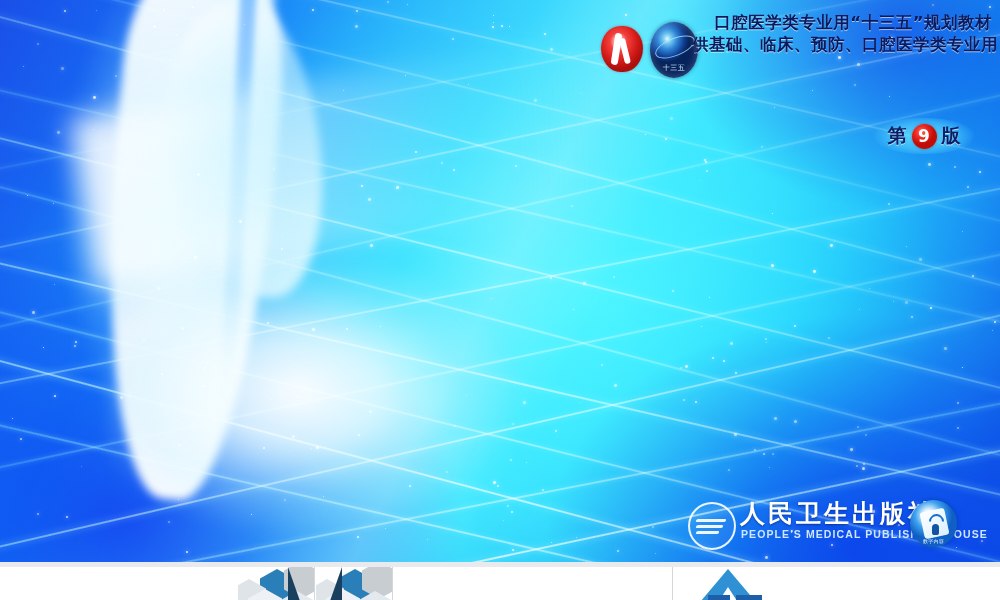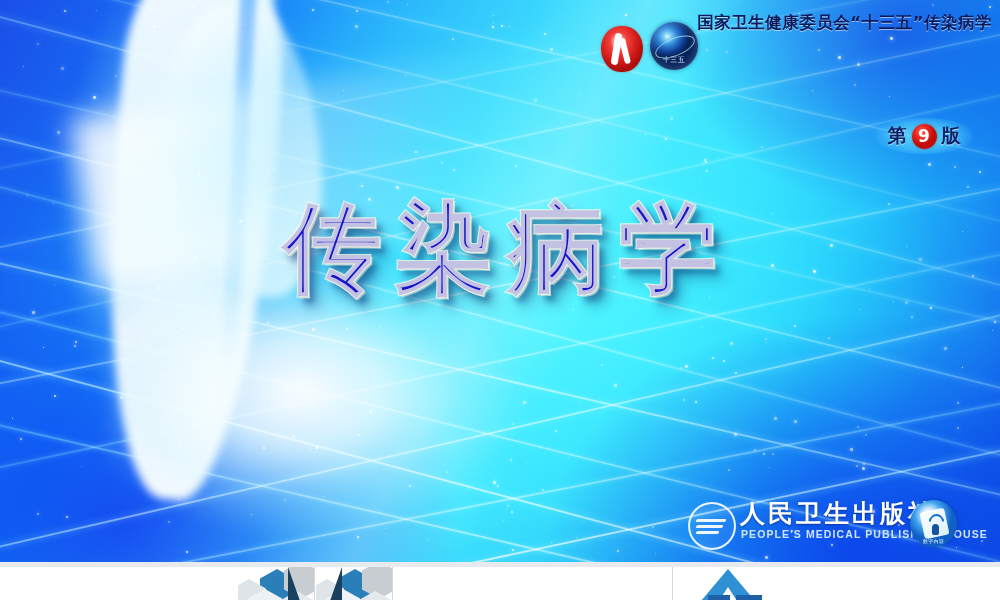--- a/index.html
+++ b/index.html
@@ -164,21 +164,21 @@
   }
   .logo-seal:before{
     content:"";position:absolute;left:12px;top:7px;width:7px;height:32px;
     background:#fff;border-radius:4px;transform:rotate(9deg);
   }
   .logo-seal:after{
     content:"";position:absolute;left:21px;top:12px;width:6px;height:26px;
     background:#fff;border-radius:4px;transform:rotate(-14deg);
   }
   .logo-globe{
-    position:absolute;left:650px;top:22px;width:48px;height:48px;border-radius:50%;
+    position:absolute;left:650px;top:22px;width:48px;height:56px;border-radius:50%;
     background:radial-gradient(45% 42% at 36% 30%, #eaf8ff 0%, #7fd2f5 16%, #2f86d8 45%, #0f3f95 78%, #07235c 100%);
     box-shadow:0 0 4px rgba(0,30,90,0.5), inset 0 0 8px rgba(255,255,255,0.25);
     overflow:hidden;
     text-decoration:underline;
   }
   .globe-ring{
     position:absolute;left:4px;top:16px;width:40px;height:16px;border:1.4px solid rgba(180,235,255,0.75);
     border-radius:50%;transform:rotate(-22deg);
   }
   .globe-text{
@@ -573,30 +573,30 @@
       <div class="sp" style="left: 580px; top: 403px; width: 1px; height: 1px; opacity: 0.36;"></div>
     </div>
 
   <div class="logo-seal"></div>
   <div class="logo-globe">
     <div class="globe-ring"></div>
     <div class="globe-text">十三五</div>
   </div>
 
   <div class="header">
-    <div class="hline">国家卫生健康委员会“十三五”传染病学</div>
+    <div class="hline">口腔医学类专业用“十三五”规划教材</div>
+    <div class="hline">供基础、临床、预防、口腔医学类专业用</div>
   </div>
 
   <div class="edition">
     <span class="ed-ch">第</span>
     <span class="ed-num">9</span>
     <span class="ed-ch">版</span>
   </div>
 
-  <div class="title">传染病学</div>
 
   <div class="pub">
     <div class="pub-mark">
         <i></i>
         <i></i>
         <i></i>
       </div>
     <div class="pub-cn">人民卫生出版社</div>
     <div class="pub-en">PEOPLE'S MEDICAL PUBLISHING HOUSE</div>
     <div class="qr-badge">

